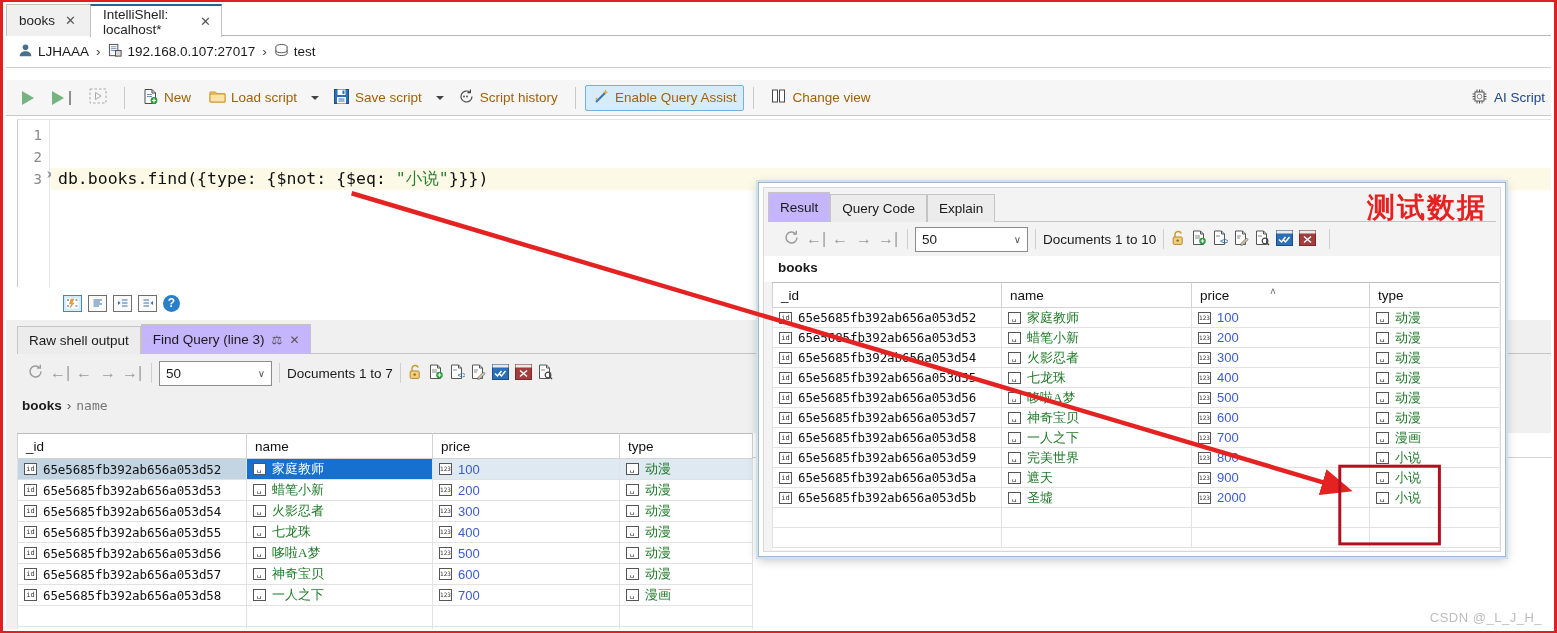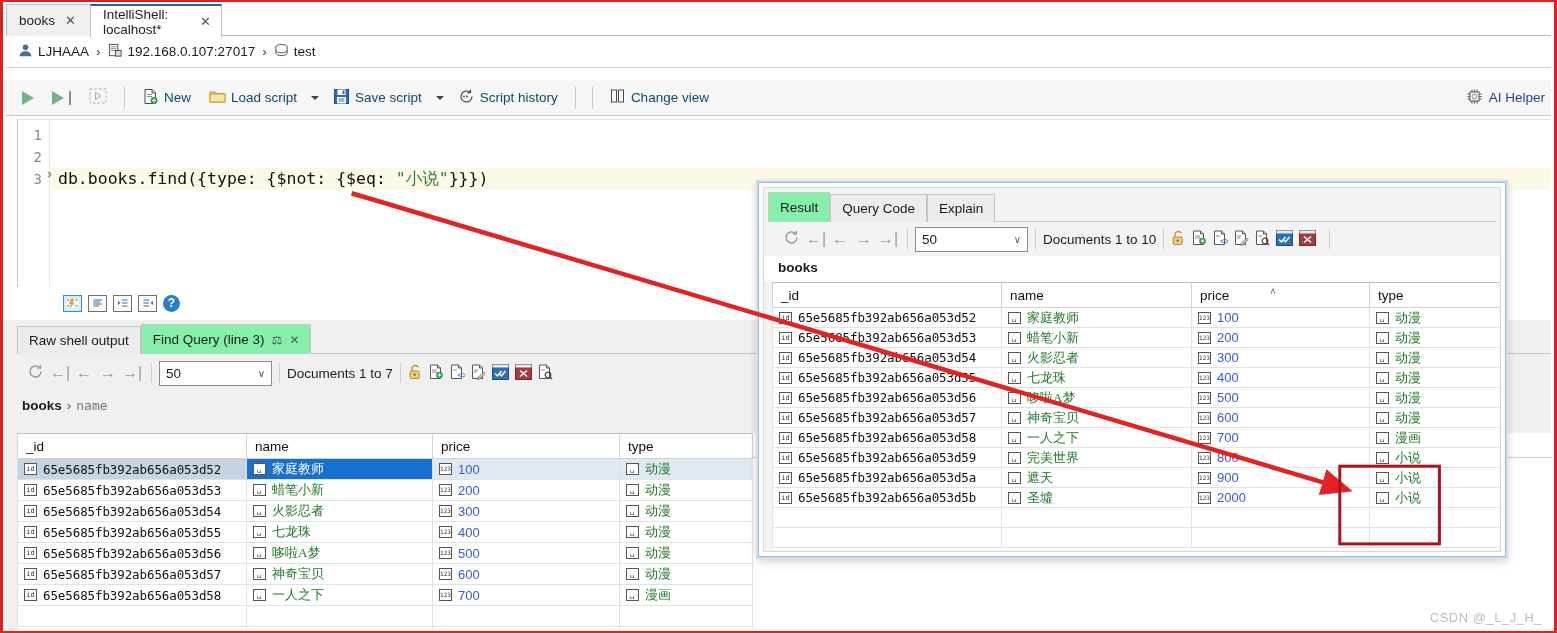--- a/index.html
+++ b/index.html
@@ -69,21 +69,21 @@
     position:absolute; left:3px; top:78px; right:3px; height:36px;
     display:flex; align-items:center;
     background:#f6f6f6;
     border-bottom:1px solid #c8c8c8;
     padding-left:8px;
     gap:2px;
   }
   .tb-btn {
     display:flex; align-items:center; gap:5px;
     height:26px; padding:0 7px;
-    font-size:13.5px; color:#0c4a6e;
+    font-size:13.5px; color:#a16207;
     border:1px solid transparent; border-radius:2px;
     white-space:nowrap;
   }
   .tb-btn.toggled { background:#d6ecfb; border:1px solid #6fb3e0; }
   .tb-sep { width:1px; height:22px; background:#c9c9c9; margin:0 7px; }
   .caret { width:0;height:0;border-left:4px solid transparent;border-right:4px solid transparent;border-top:4px solid #444; margin:0 4px; }
   .run-tri { width:0;height:0;border-top:7px solid transparent;border-bottom:7px solid transparent;border-left:12px solid #77b382; }
   #ai-helper { position:absolute; right:6px; display:flex; align-items:center; gap:6px; color:#20478a; font-size:13.5px; }
 
   
@@ -119,21 +119,21 @@
   #lower {
     position:absolute; left:3px; top:318px; right:3px; bottom:2px;
     background:#f0f0f0;
   }
   #lower-tabs { position:absolute; left:11px; top:4px; height:30px; display:flex; align-items:flex-end; }
   .ltab {
     height:28px; display:flex; align-items:center; gap:7px;
     padding:0 11px; font-size:13.5px;
     border:1px solid #c4c4c4; border-bottom:none; background:#ececec; color:#1a1a1a;
   }
-  .ltab.active { background:#86efac; height:30px; }
+  .ltab.active { background:#c4b5fd; height:30px; }
   #lower-tab-underline { position:absolute; left:11px; top:33px; right:0; height:1px; background:#c4c4c4; }
 
   
   .nav-row { display:flex; align-items:center; gap:0; height:34px; padding-left:16px; }
   .nav-arrow { color:#9a9a9a; font-size:16px; width:24px; text-align:center; }
   .nav-sep { width:1px; height:20px; background:#cfcfcf; margin:0 7px; }
   .page-select {
     width:113px; height:25px; border:1px solid #8c8c8c; background:#fff;
     display:flex; align-items:center; justify-content:space-between;
     padding:0 6px; font-size:13.5px;
@@ -346,20 +346,30 @@
             <path d="M12.4 1.6v3h-3" fill="none" stroke="#4a4a4a" stroke-width="1.2"></path>
             <circle cx="6" cy="8.5" r="0.9" fill="#4a4a4a"></circle>
             <circle cx="9" cy="8.5" r="0.9" fill="#4a4a4a"></circle>
           </svg>
       </span>
       <span>Script history</span>
     </div>
 
     <div class="tb-sep"></div>
 
+    <div class="tb-btn toggled">
+      <span class="icon">
+        <svg width="17" height="17" viewBox="0 0 17 17">
+            <line x1="3" y1="14" x2="12.5" y2="4.5" stroke="#3a7ab8" stroke-width="2.2"></line>
+            <path d="M12.5 1.5l.8 1.9 1.9.8-1.9.8-.8 1.9-.8-1.9-1.9-.8 1.9-.8z" fill="#e8a33d"></path>
+            <path d="M3.6 9.2l.5 1.2 1.2.5-1.2.5-.5 1.2-.5-1.2-1.2-.5 1.2-.5z" fill="#e8a33d"></path>
+          </svg>
+      </span>
+      <span>Enable Query Assist</span>
+    </div>
 
     <div class="tb-sep"></div>
 
     <div class="tb-btn">
       <span class="icon">
         <svg width="16" height="16" viewBox="0 0 16 16">
             <rect x="1.5" y="2" width="5" height="12" fill="#fff" stroke="#4a4a4a"></rect>
             <rect x="8.5" y="2" width="5" height="12" fill="#fff" stroke="#4a4a4a"></rect>
           </svg>
       </span>
@@ -380,21 +390,21 @@
               <line x1="11" y1="13" x2="11" y2="15.5"></line>
               <line x1="1.5" y1="6" x2="4" y2="6"></line>
               <line x1="1.5" y1="8.5" x2="4" y2="8.5"></line>
               <line x1="1.5" y1="11" x2="4" y2="11"></line>
               <line x1="13" y1="6" x2="15.5" y2="6"></line>
               <line x1="13" y1="8.5" x2="15.5" y2="8.5"></line>
               <line x1="13" y1="11" x2="15.5" y2="11"></line>
             </g>
           </svg>
       </span>
-      <span>AI Helper</span>
+      <span>AI Script</span>
     </div>
   </div>
 
   <div id="editor">
     <div id="gutter">
       <div class="lnum">1</div>
       <div class="lnum">2</div>
       <div class="lnum">3</div>
     </div>
     <div class="fold">➤</div>
@@ -1132,20 +1142,21 @@
               <tr>
                 <td>&nbsp;</td>
                 <td>&nbsp;</td>
                 <td>&nbsp;</td>
                 <td>&nbsp;</td>
               </tr>
             </tbody>
         </table>
       </div>
     </div>
+    <div id="ov-watermark">测试数据</div>
   </div>
 
   <svg id="annot" viewBox="0 0 1557 633">
     <defs>
       <marker id="arrowhead" markerWidth="7" markerHeight="6" refX="5.4" refY="3" orient="auto">
         <polygon points="0 0, 7 3, 0 6" fill="#e52222"></polygon>
       </marker>
     </defs>
     <line x1="350" y1="192" x2="1348" y2="489" stroke="#e52222" stroke-width="4.5" marker-end="url(#arrowhead)"></line>
     <rect x="1342" y="466" width="100" height="78" fill="none" stroke="#b01020" stroke-width="3"></rect>

